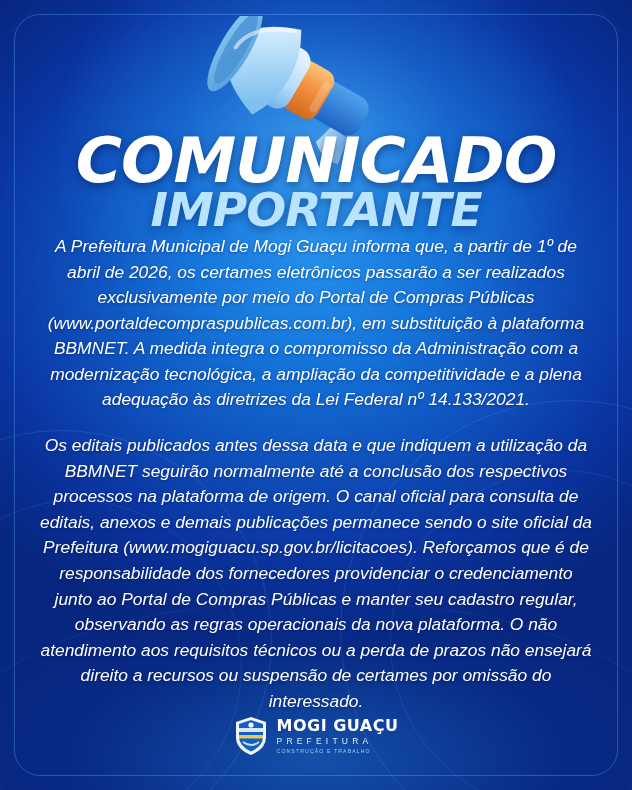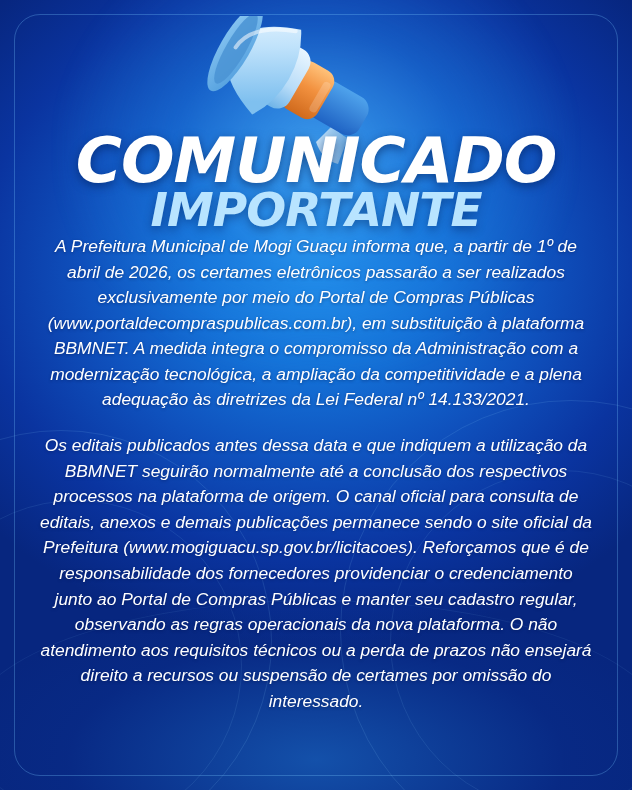--- a/index.html
+++ b/index.html
@@ -241,14 +241,29 @@
   <div class="headline">
     <span class="l1">COMUNICADO</span>
     <span class="l2">IMPORTANTE</span>
   </div>
 
   <div class="body-copy">
     <p>A Prefeitura Municipal de Mogi Guaçu informa que, a partir de 1º de abril de 2026, os certames eletrônicos passarão a ser realizados exclusivamente por meio do Portal de Compras Públicas (www.portaldecompraspublicas.com.br), em substituição à plataforma BBMNET. A medida integra o compromisso da Administração com a modernização tecnológica, a ampliação da competitividade e a plena adequação às diretrizes da Lei Federal nº 14.133/2021.</p>
     <p>Os editais publicados antes dessa data e que indiquem a utilização da BBMNET seguirão normalmente até a conclusão dos respectivos processos na plataforma de origem. O canal oficial para consulta de editais, anexos e demais publicações permanece sendo o site oficial da Prefeitura (www.mogiguacu.sp.gov.br/licitacoes). Reforçamos que é de responsabilidade dos fornecedores providenciar o credenciamento junto ao Portal de Compras Públicas e manter seu cadastro regular, observando as regras operacionais da nova plataforma. O não atendimento aos requisitos técnicos ou a perda de prazos não ensejará direito a recursos ou suspensão de certames por omissão do interessado.</p>
   </div>
 
+  <div class="logo-wrap">
+    <svg class="crest" viewBox="0 0 34 40" xmlns="http://www.w3.org/2000/svg">
+      <path d="M17 1 L32 6 L32 21 Q32 33 17 39 Q2 33 2 21 L2 6 Z" fill="#ffffff" opacity="0.95"></path>
+      <path d="M17 4 L29 8 L29 21 Q29 30 17 35.5 Q5 30 5 21 L5 8 Z" fill="#1160c4"></path>
+      <path d="M5 12 h24 v4 h-24 z" fill="#ffffff" opacity="0.85"></path>
+      <path d="M5 19 h24 v3.5 h-24 z" fill="#ffd54a" opacity="0.9"></path>
+      <circle cx="17" cy="9" r="2.6" fill="#ffffff"></circle>
+      <path d="M9 26 q8 6 16 0" stroke="#ffffff" stroke-width="2" fill="none" opacity="0.8"></path>
+    </svg>
+    <div class="logo-text">
+      <span class="logo-title">MOGI GUAÇU</span>
+      <span class="logo-sub">PREFEITURA</span>
+      <span class="logo-tag">CONSTRUÇÃO E TRABALHO</span>
+    </div>
+  </div>
 
 </div>
 
 </body></html>

